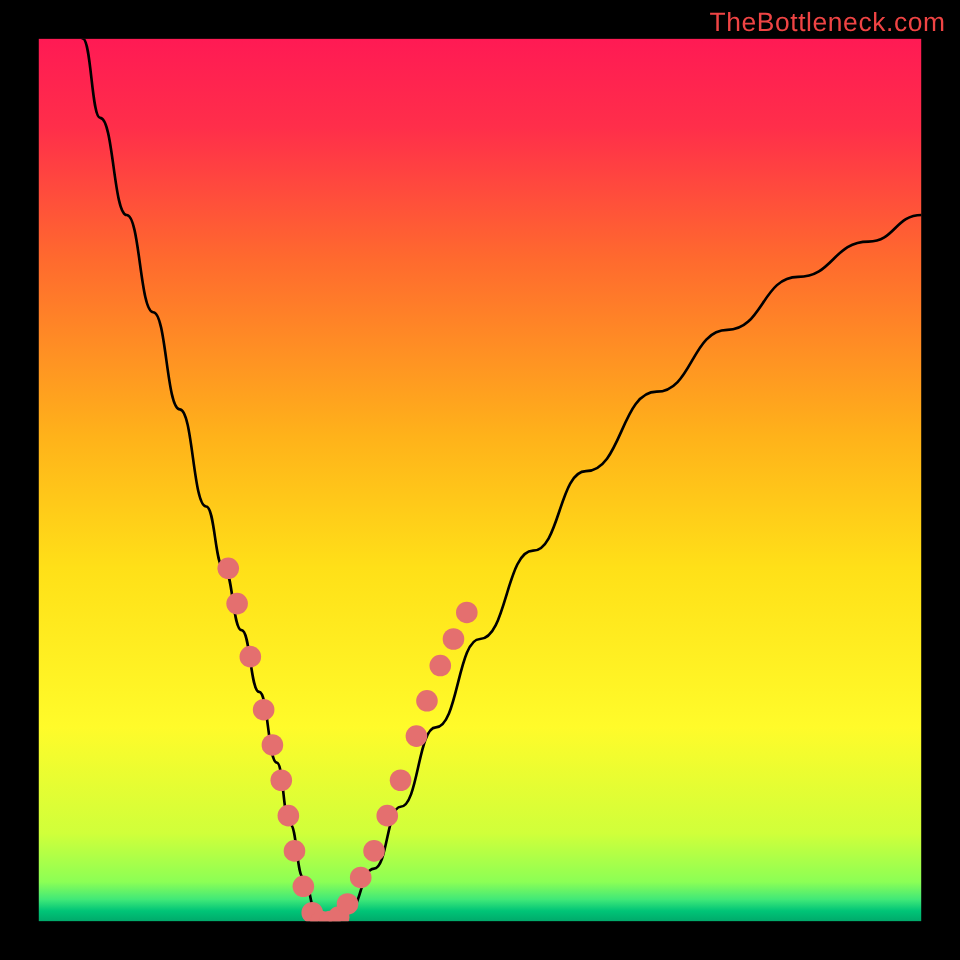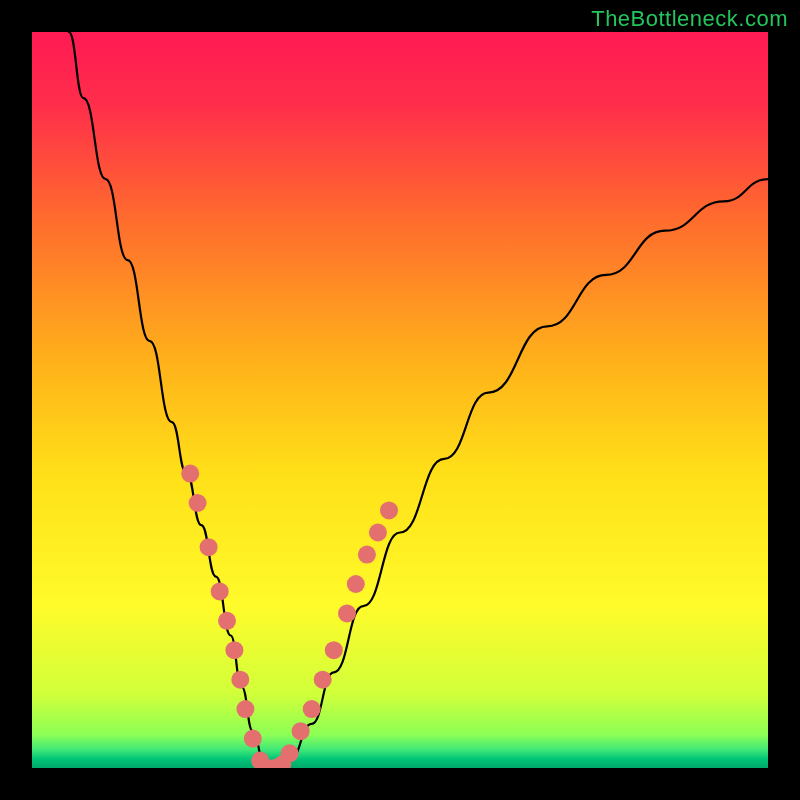--- a/index.html
+++ b/index.html
@@ -21,21 +21,21 @@
   }
   .gradient {
     position: absolute;
     left: 0; top: 0;
     width: 100%; height: 100%;
   }
   .watermark {
     position: absolute;
     top: 6px;
     right: 12px;
-    color: #22c55e;
+    color: #ef4444;
     font-size: 22px;
     font-weight: 500;
     letter-spacing: 0.5px;
     user-select: none;
   }
   svg {
     position: absolute;
     left: 0; top: 0;
     width: 100%;
     height: 100%;

